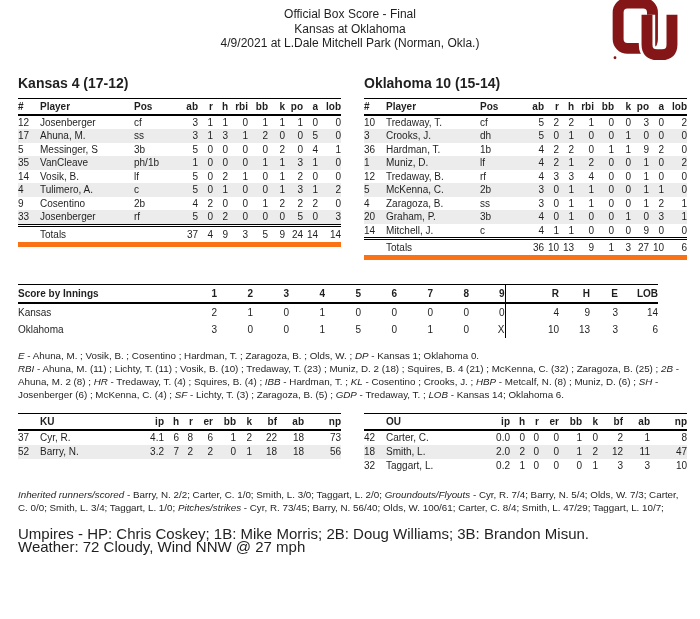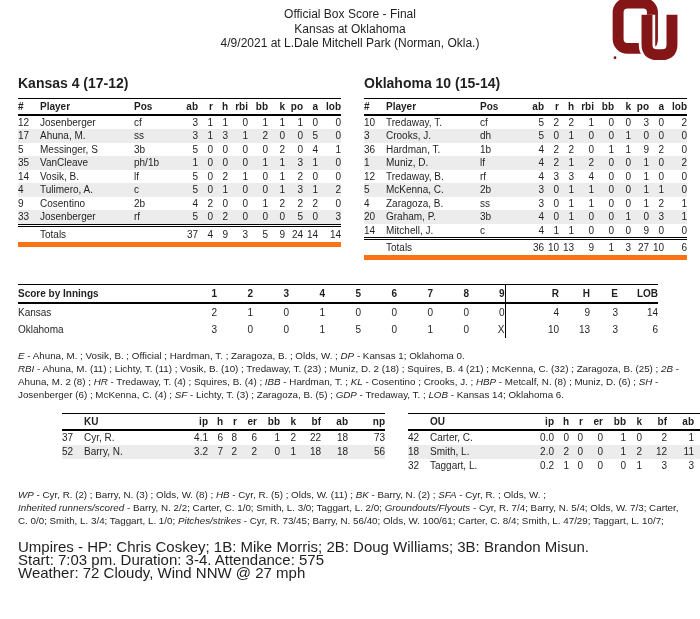--- a/index.html
+++ b/index.html
@@ -39,21 +39,21 @@
   .inn-tbl { width:640px; }
   .inn-tbl thead th { border-top:1px solid #000; border-bottom:2px solid #000; font-weight:bold; line-height:17px; }
   .inn-tbl td { line-height:17px; }
   .inn-tbl .bar { border-left:1px solid #000; }
 
   
   .notes { margin-top:11px; font-size:9.8px; line-height:13px; }
   .notes p { margin:0; }
   i { font-style:italic; }
 
-  .pitching { margin-top:12px;margin-left:44px; }
+  .pitching { margin-top:12px; }
   .decisions { margin-top:15px; font-size:9.8px; line-height:13px; }
   .decisions p { margin:0; }
   .footer { margin-top:13px; font-size:15px; line-height:13px; }
   .footer p { margin:0; }
 </style>
 </head>
 <body>
 
 <div class="page">
 
@@ -511,21 +511,21 @@
             <td class="r">10</td>
             <td class="r">13</td>
             <td class="r">3</td>
             <td class="r">6</td>
           </tr>
         </tbody>
     </table>
   </div>
 
   <div class="notes">
-    <p><i>E</i><span> - Ahuna, M. ; Vosik, B. ; Official ; Hardman, T. ; Zaragoza, B. ; Olds, W. ; </span><i>DP</i><span> - Kansas 1; Oklahoma 0.</span></p>
+    <p><i>E</i><span> - Ahuna, M. ; Vosik, B. ; Cosentino ; Hardman, T. ; Zaragoza, B. ; Olds, W. ; </span><i>DP</i><span> - Kansas 1; Oklahoma 0.</span></p>
     <p><i>RBI</i><span> - Ahuna, M. (11) ; Lichty, T. (11) ; Vosik, B. (10) ; Tredaway, T. (23) ; Muniz, D. 2 (18) ; Squires, B. 4 (21) ; McKenna, C. (32) ; Zaragoza, B. (25) ; </span><i>2B</i><span> - Ahuna, M. 2 (8) ; </span><i>HR</i><span> - Tredaway, T. (4) ; Squires, B. (4) ; </span><i>IBB</i><span> - Hardman, T. ; </span><i>KL</i><span> - Cosentino ; Crooks, J. ; </span><i>HBP</i><span> - Metcalf, N. (8) ; Muniz, D. (6) ; </span><i>SH</i><span> - Josenberger (6) ; McKenna, C. (4) ; </span><i>SF</i><span> - Lichty, T. (3) ; Zaragoza, B. (5) ; </span><i>GDP</i><span> - Tredaway, T. ; </span><i>LOB</i><span> - Kansas 14; Oklahoma 6.</span></p>
   </div>
 
   <div class="cols pitching">
 
     <div class="col">
       <table class="stat-tbl pit stripe">
         <colgroup>
           <col style="width:22px">
             <col style="width:96px">
@@ -660,23 +660,21 @@
               <td class="r">3</td>
               <td class="r">3</td>
               <td class="r">10</td>
             </tr>
           </tbody>
       </table>
     </div>
   </div>
 
   <div class="decisions">
-    <p><i>WP</i><span> - Cyr, R. (2) ; Barry, N. (3) ; Olds, W. (8) ; </span><i>HB</i><span> - Cyr, R. (5) ; Olds, W. (11) ; </span><i>BK</i><span> - Barry, N. (2) ; </span><i>SFA</i><span> - Cyr, R. ; Olds, W. ; </span></p>
     <p><i>Inherited runners/scored</i><span> - Barry, N. 2/2; Carter, C. 1/0; Smith, L. 3/0; Taggart, L. 2/0; </span><i>Groundouts/Flyouts</i><span> - Cyr, R. 7/4; Barry, N. 5/4; Olds, W. 7/3; Carter, C. 0/0; Smith, L. 3/4; Taggart, L. 1/0; </span><i>Pitches/strikes</i><span> - Cyr, R. 73/45; Barry, N. 56/40; Olds, W. 100/61; Carter, C. 8/4; Smith, L. 47/29; Taggart, L. 10/7;</span></p>
   </div>
 
   <div class="footer">
     <p>Umpires - HP: Chris Coskey; 1B: Mike Morris; 2B: Doug Williams; 3B: Brandon Misun.</p>
-    <p>Start: 7:03 pm. Duration: 3-4. Attendance: 575</p>
     <p>Weather: 72 Cloudy, Wind NNW @ 27 mph</p>
   </div>
 
 </div>
 
 </body></html>

